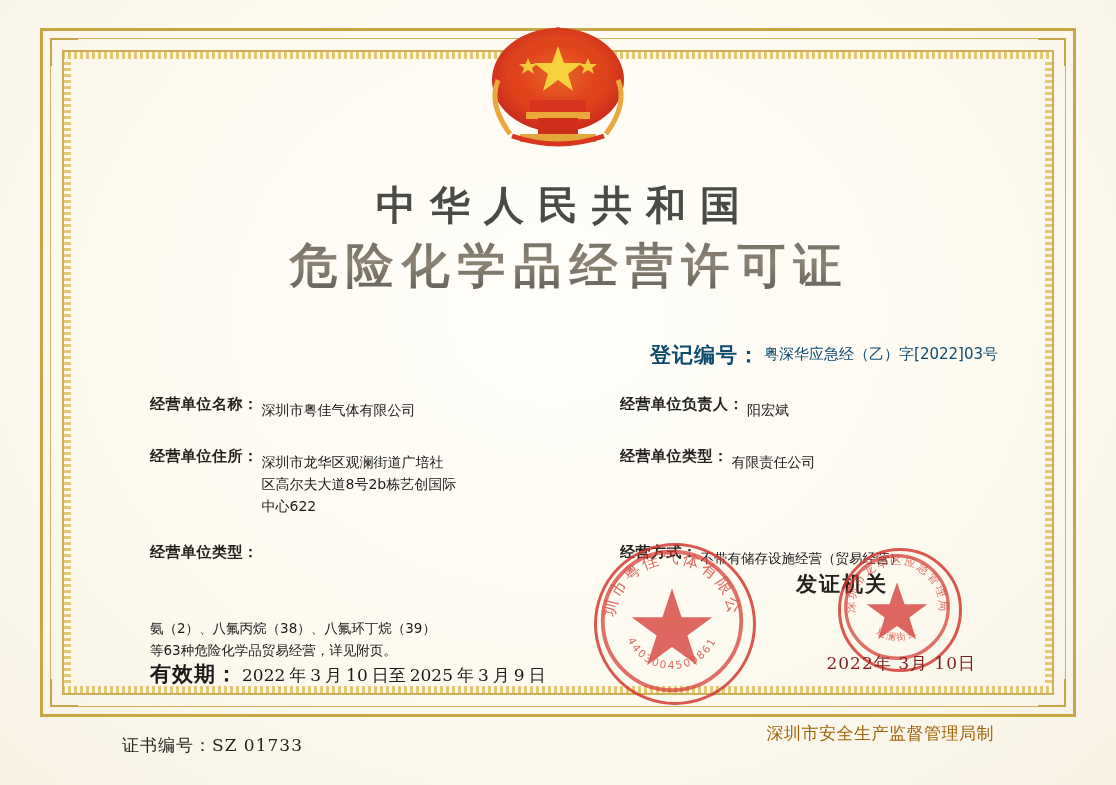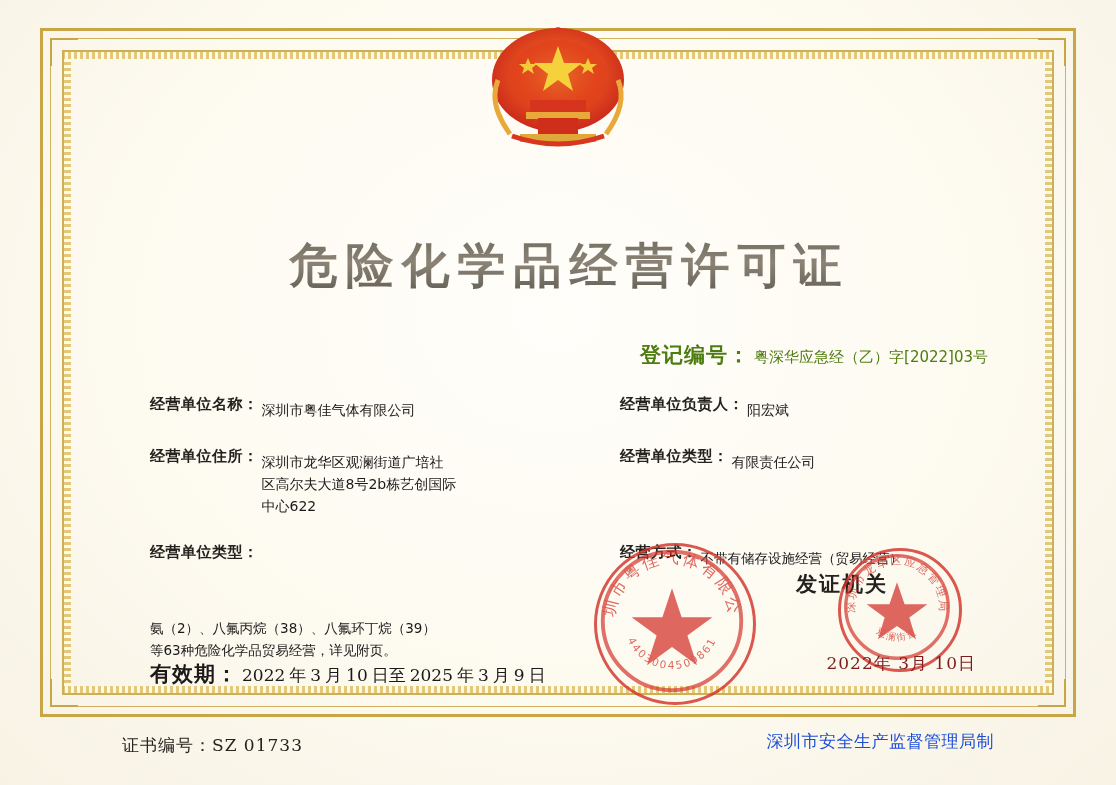--- a/index.html
+++ b/index.html
@@ -98,24 +98,24 @@
     color: #55524b;
     background: linear-gradient(180deg, #6e6a60 0%, #8b8375 45%, #5d5a52 100%);
     -webkit-background-clip: text;
     background-clip: text;
     -webkit-text-fill-color: transparent;
   }
 
   .reg-no {
     position: absolute;
     top: 341px;
-    right: 128px;
+    right: 118px;
     display: flex;
-    align-items: flex-end;
-    color: #4d7c0f;
+    align-items: center;
+    color: #0c4a6e;
   }
   .reg-no .label {
     font-family: "DejaVu Serif", "Liberation Serif", serif;
     font-size: 21px;
     font-weight: bold;
     letter-spacing: 1px;
   }
   .reg-no .value {
     font-family: "DejaVu Sans", "Liberation Sans", sans-serif;
     font-size: 15px;
@@ -229,24 +229,24 @@
     left: 122px;
     bottom: 28px;
     font-family: "DejaVu Serif", "Liberation Serif", serif;
     font-size: 17px;
     color: #26231f;
     letter-spacing: 1px;
   }
   .footer-right {
     position: absolute;
     right: 122px;
-    bottom: 32px;
+    bottom: 40px;
     font-family: "DejaVu Serif", "Liberation Serif", serif;
     font-size: 17px;
-    color: #1d4ed8;
+    color: #a16207;
     letter-spacing: 0.5px;
   }
 </style>
 </head>
 <body>
 
 <div id="cert">
   <div id="paper-bg"></div>
 
   <div class="frame-outer"></div>
@@ -285,20 +285,21 @@
         <rect x="70" y="100" width="40" height="16" fill="#cf2f1a"></rect>
         <rect x="52" y="116" width="76" height="8" fill="#e0a838"></rect>
 
         <path d="M30 62 Q20 86 42 116" stroke="#e8a93a" stroke-width="5" fill="none"></path>
         <path d="M150 62 Q160 86 138 116" stroke="#e8a93a" stroke-width="5" fill="none"></path>
         <path d="M44 118 Q90 134 136 118" stroke="#d8361f" stroke-width="5" fill="none"></path>
       </g>
     </svg>
   </div>
 
+  <div class="title-cn">中华人民共和国</div>
   <div class="title-main">危险化学品经营许可证</div>
 
   <div class="reg-no">
     <span class="label">登记编号</span>
     <span class="label">：</span>
     <span class="value">粤深华应急经（乙）字[2022]03号</span>
   </div>
 
   <div class="fields">
 

